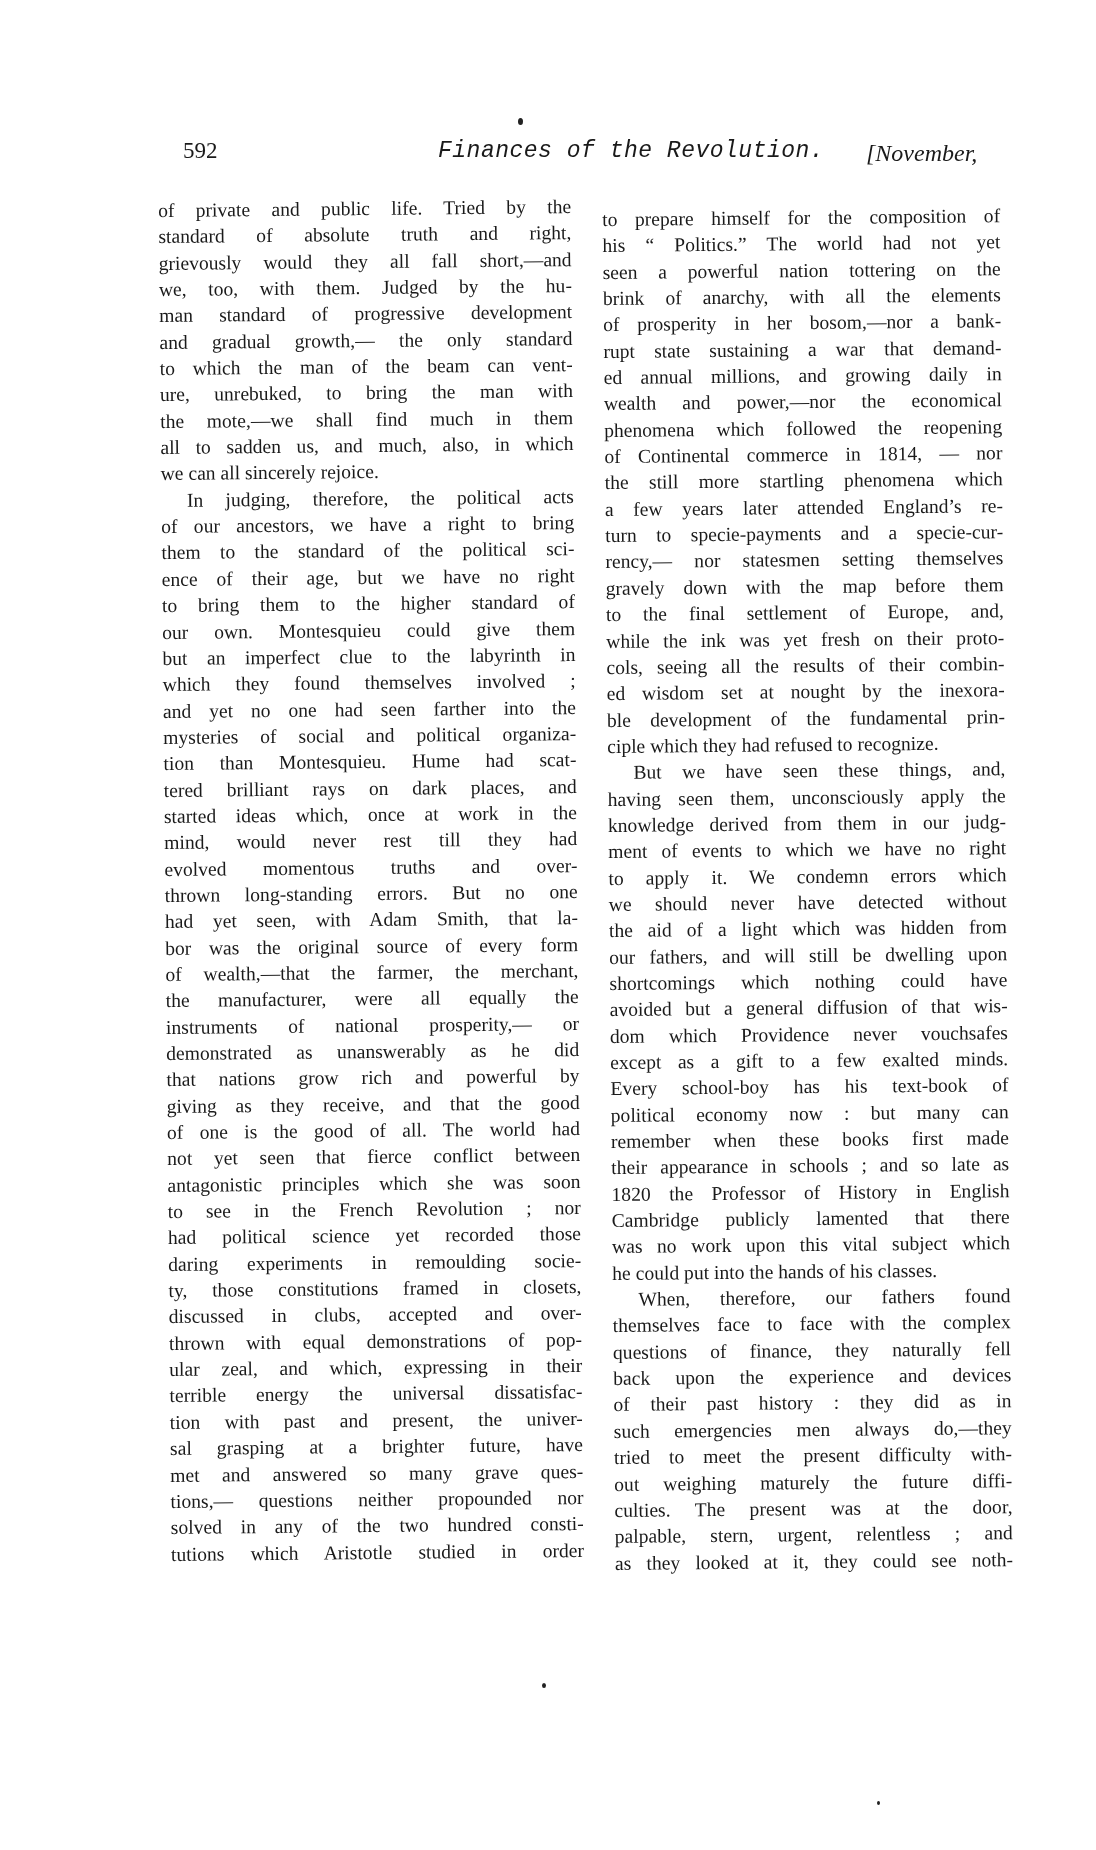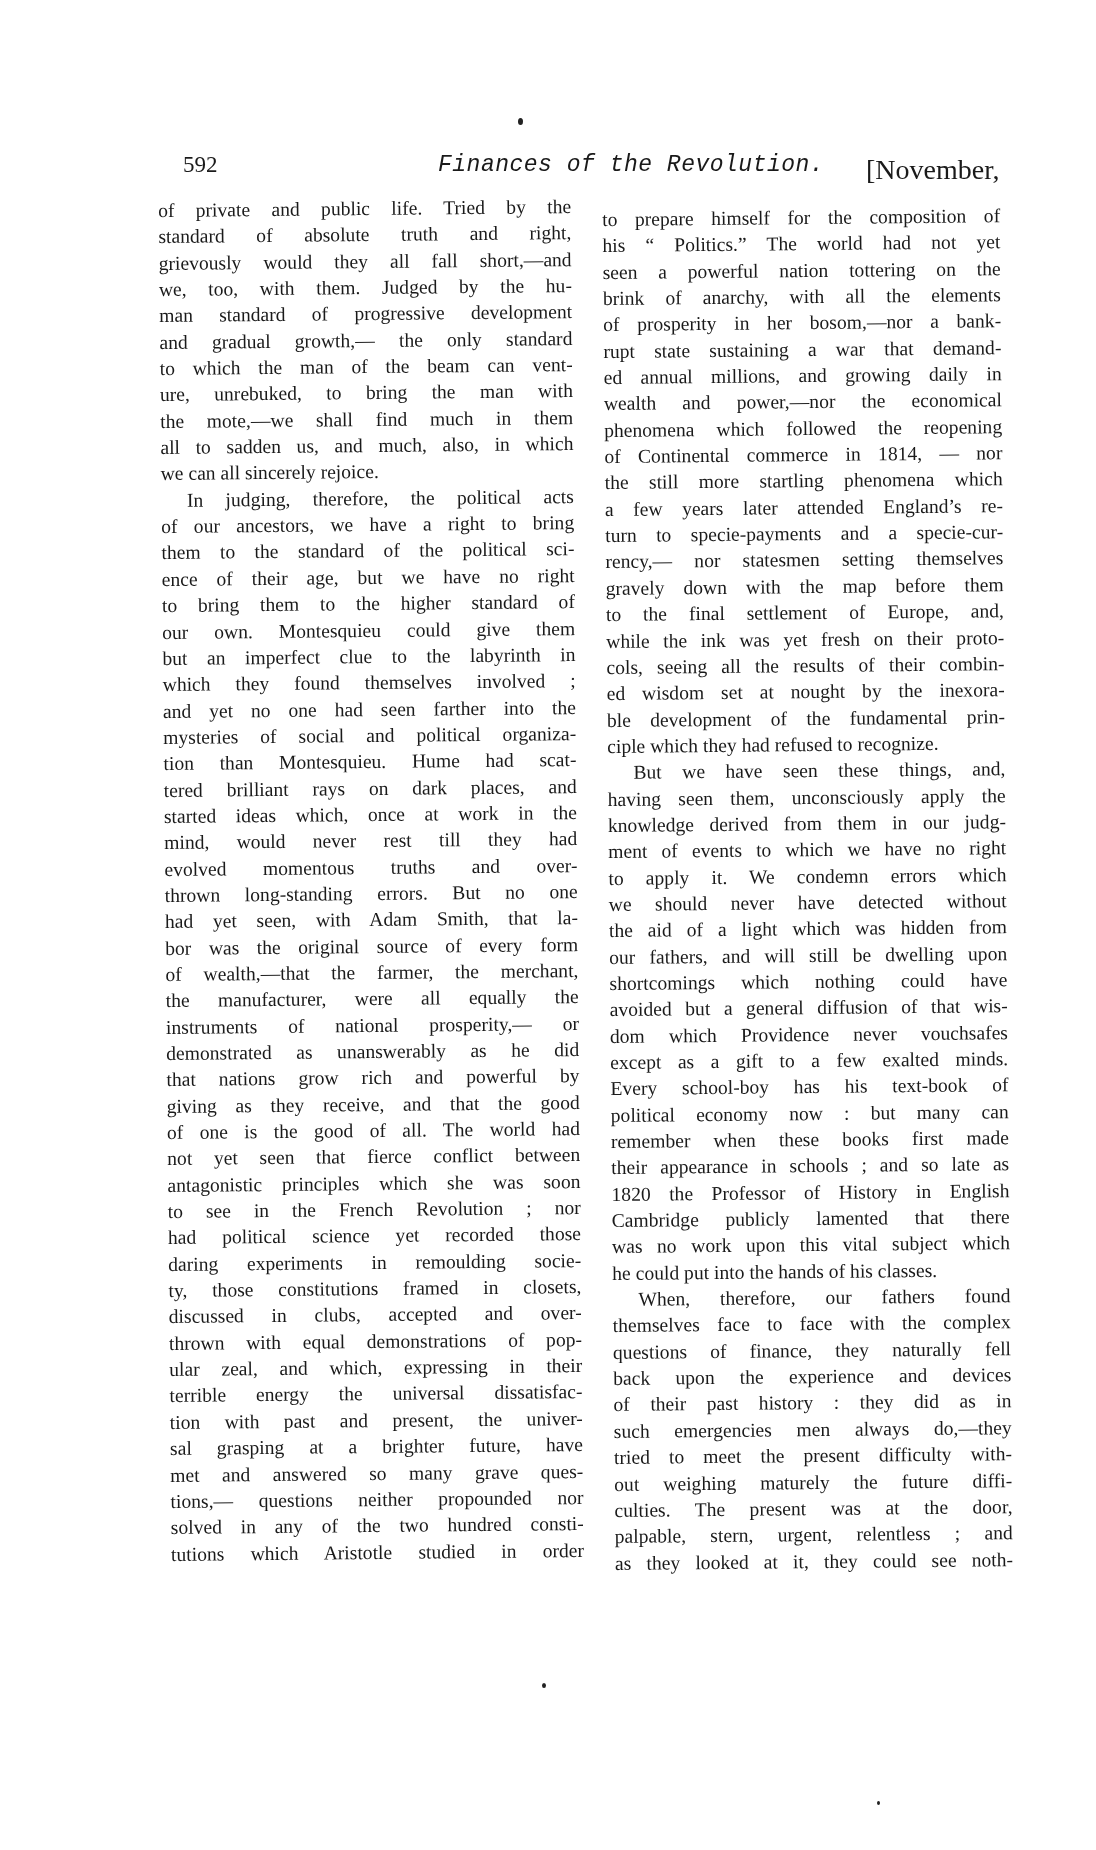--- a/index.html
+++ b/index.html
@@ -1,22 +1,22 @@
 <!DOCTYPE html>
 <html><head>
 <meta charset="utf-8">
 <style>
   html, body { margin:0; padding:0; background:#ffffff; }
   body { width:1096px; height:1850px; position:relative; overflow:hidden;
          font-family:"Liberation Serif","DejaVu Serif",serif; color:#1a1a1a; }
   .speck { position:absolute; background:#222; border-radius:50%; }
-  .header { position:absolute; top:152px; left:0; width:876px; height:36px; }
+  .header { position:absolute; top:138px; left:0; width:876px; height:36px; }
   .page-num { position:absolute; left:183px; top:0; font-size:23px; }
   .running-title { position:absolute; left:438px; top:0; font-size:23px; font-style:italic; letter-spacing:0.5px;font-family:Liberation Mono, monospace; }
-  .month { position:absolute; left:866px; top:2px; font-size:28px; }
+  .month { position:absolute; left:866px; top:2px; font-size:24px;font-style:italic; }
   .col { position:absolute; font-size:19.6px; line-height:26.35px; text-align:justify; }
   .col-left { left:158px; top:198px; width:413px; transform:rotate(-0.55deg); transform-origin:top left; }
   .col-right { left:602px; top:207px; width:398px; transform:rotate(-0.55deg); transform-origin:top left; }
   .line { display:block; white-space:nowrap; text-align-last:justify; text-align:justify; }
   .line.last { text-align-last:left; }
   .line.indent { padding-left:26px; }
 </style>
 </head>
 <body>
 

